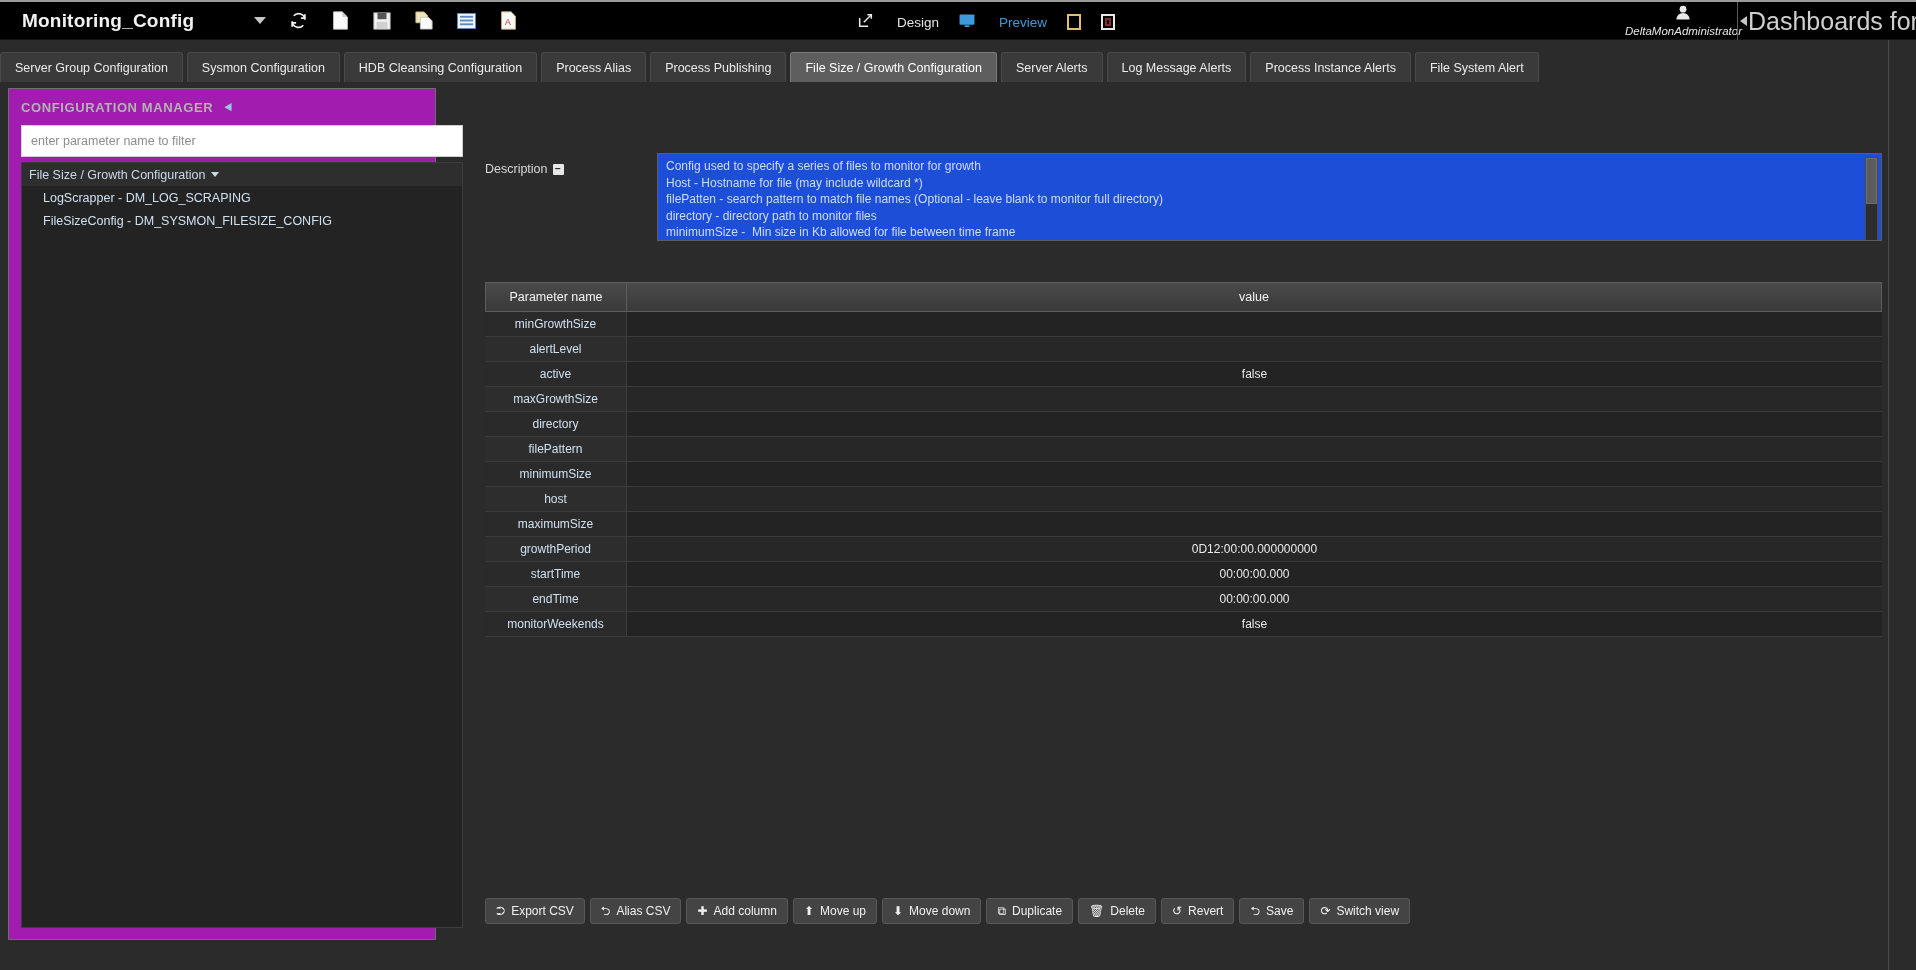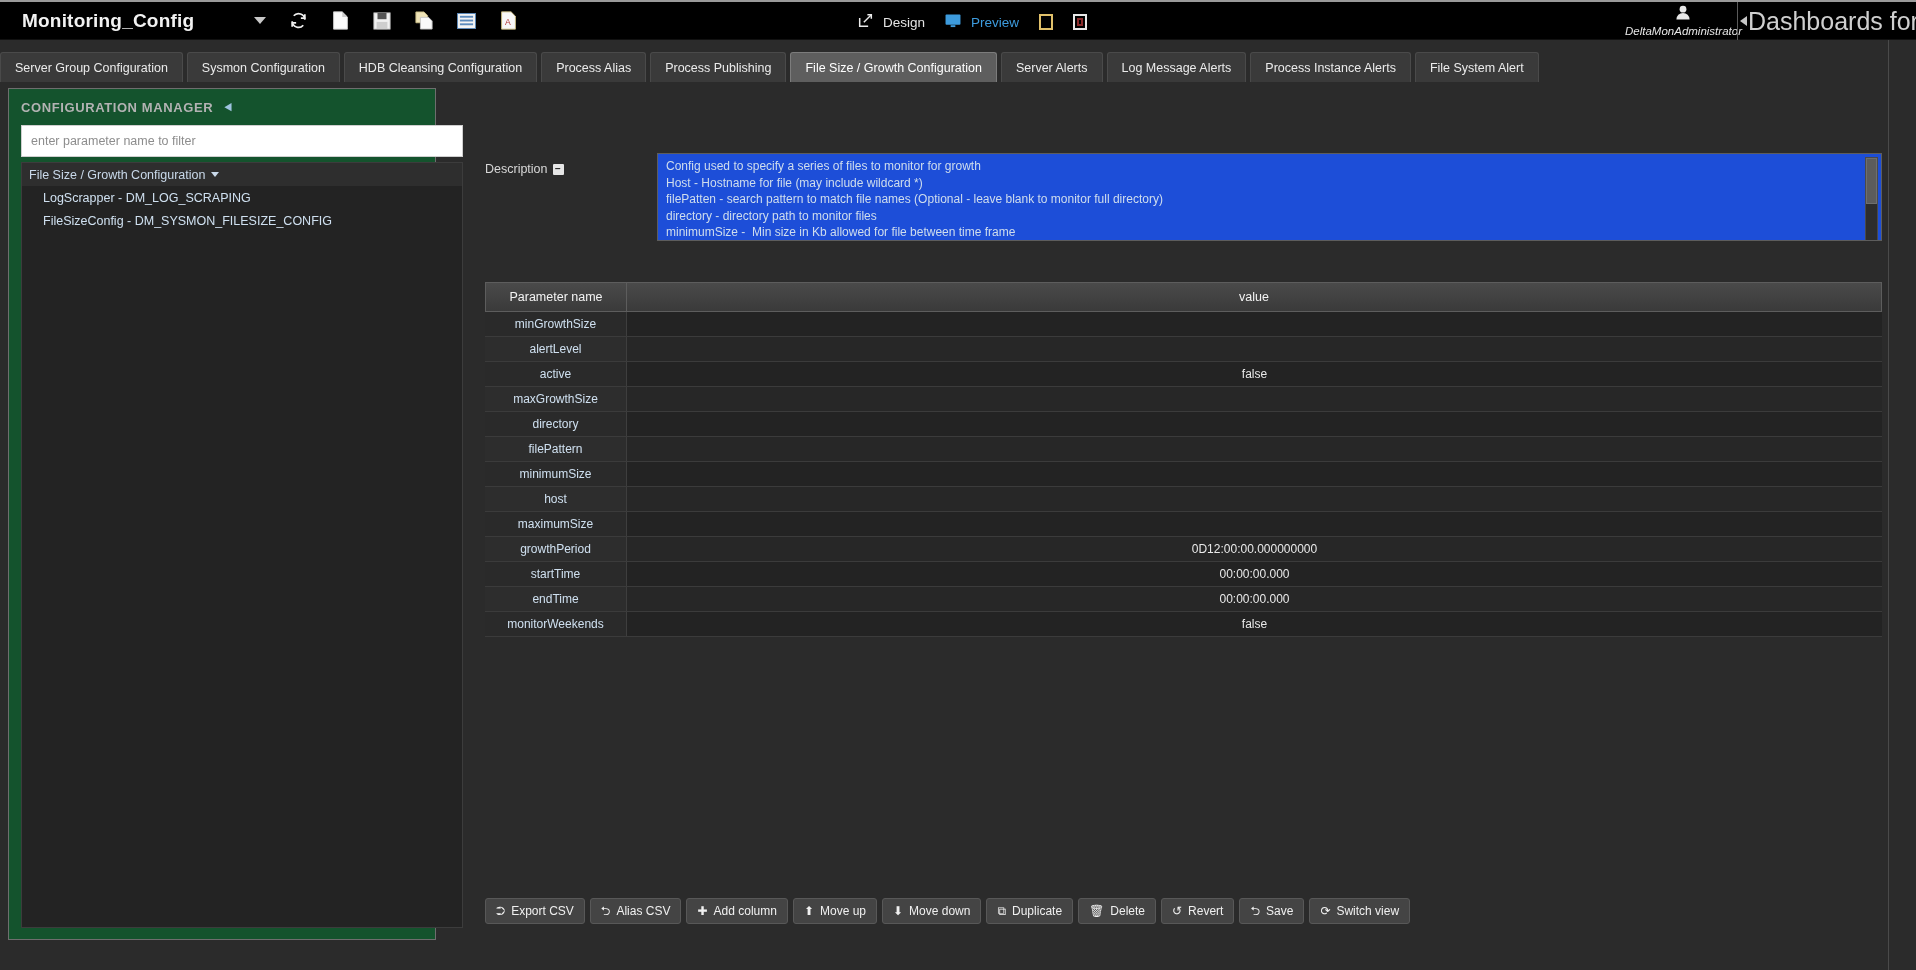--- a/index.html
+++ b/index.html
@@ -35,21 +35,21 @@
     display: inline-flex; align-items: center; justify-content: center;
     cursor: pointer;
   }
   .hdr-icon svg { display: block; }
 
   #mode-group {
     position: absolute; left: 858px; top: 0; height: 40px;
     display: flex; align-items: center; gap: 20px;
   }
   .mode-btn {
-    display: flex; align-items: center; gap: 10px;
+    display: flex; align-items: center; gap: 24px;
     font-size: 13.5px; cursor: pointer; color: #e4e4e4;
   }
   .mode-btn.active { color: #3d9bdd; }
   .mode-sq {
     width: 14px; height: 16px; border: 2px solid #e0c06a; cursor: pointer;
   }
   .mode-sq.b2 { border-color: #e8e8e8; position: relative; }
   .mode-sq.b2::after {
     content:''; position:absolute; left:2px; top:2px; right:2px; bottom:2px;
     border: 2px solid #8a2a2a;
@@ -89,21 +89,21 @@
     background: #3a3a3a; color: #ebebeb;
     font-size: 12.5px; white-space: nowrap; cursor: pointer;
     border: 1px solid #4a4a4a; border-bottom: none;
     border-radius: 3px 3px 0 0;
   }
   .tab.active { background: #5e5e5e; border-color: #7c7c7c; color: #ffffff; }
 
   
   #left-panel {
     position: absolute; left: 8px; top: 88px; width: 428px; height: 852px;
-    border: 1px solid #6e6e6e; background: #14532d;
+    border: 1px solid #6e6e6e; background: #a21caf;
   }
   #cfg-title-row {
     height: 36px; display: flex; align-items: center; padding-left: 12px; gap: 9px;
   }
   #cfg-title {
     font-size: 13px; font-weight: bold; color: #b3b3b3; letter-spacing: .6px;
   }
   #collapse-icon { color: #9fc4e0; font-size: 15px; cursor: pointer; line-height: 1; }
 
   #filter-input {

